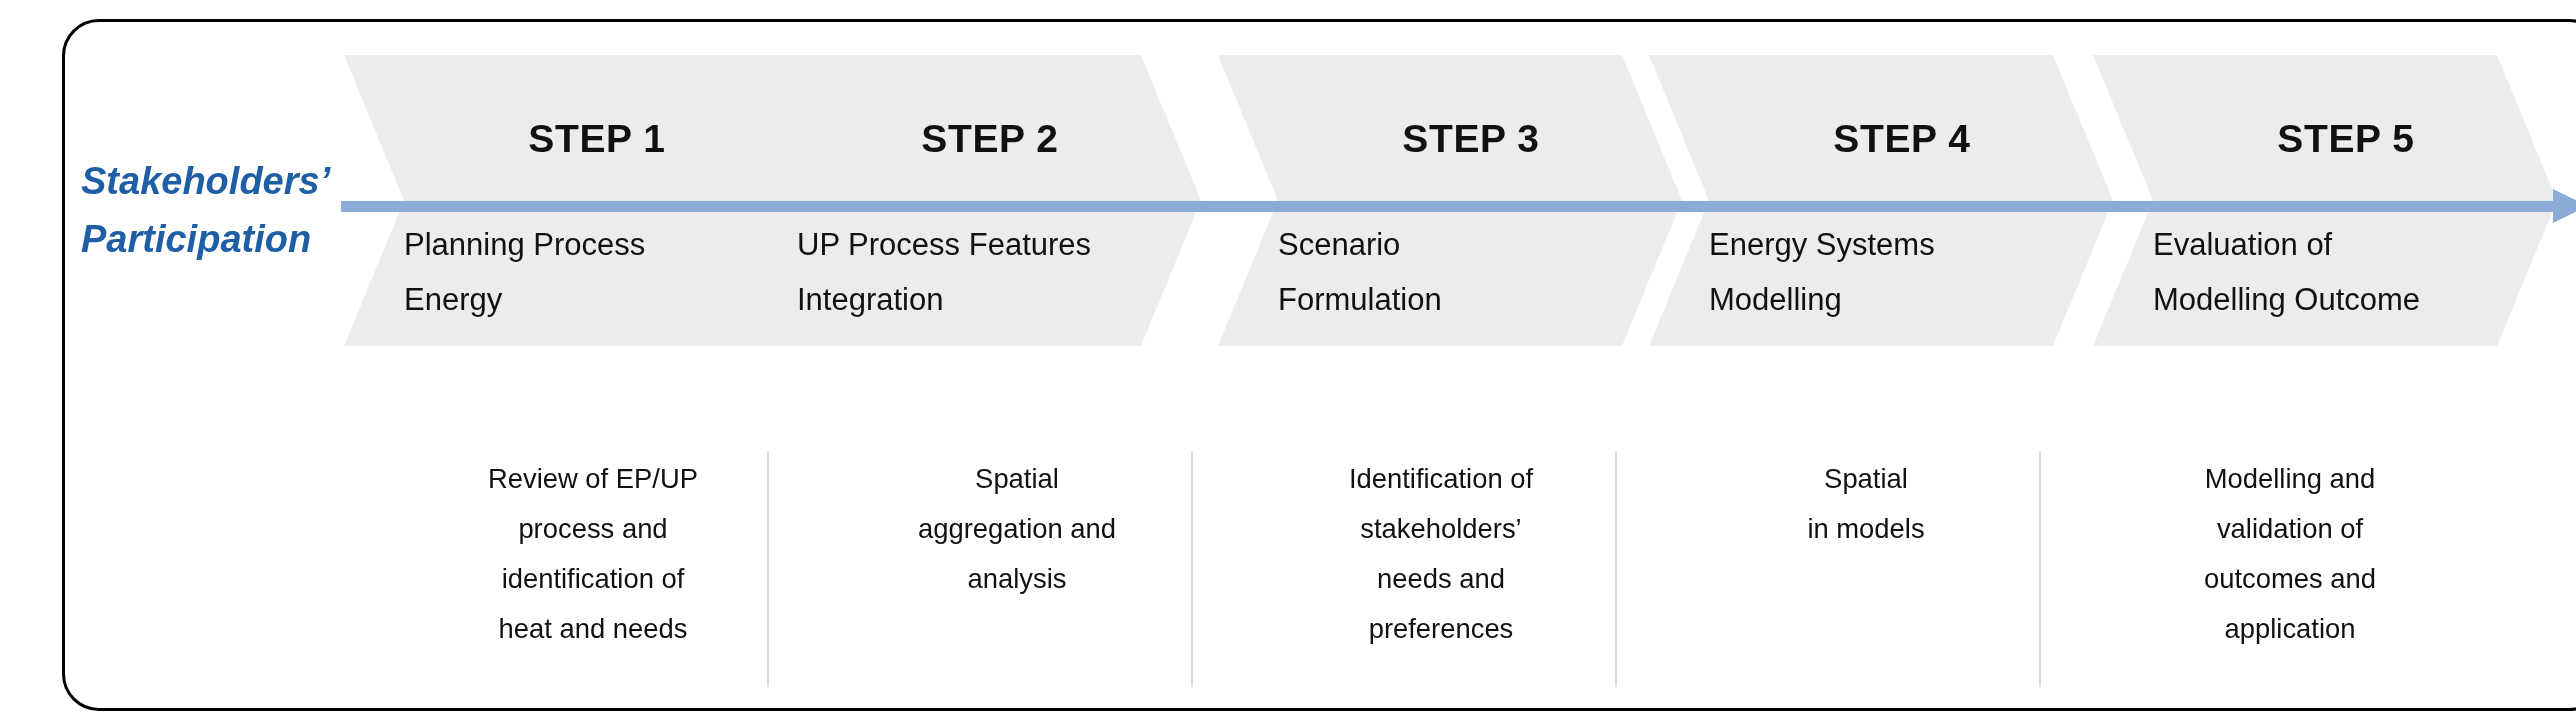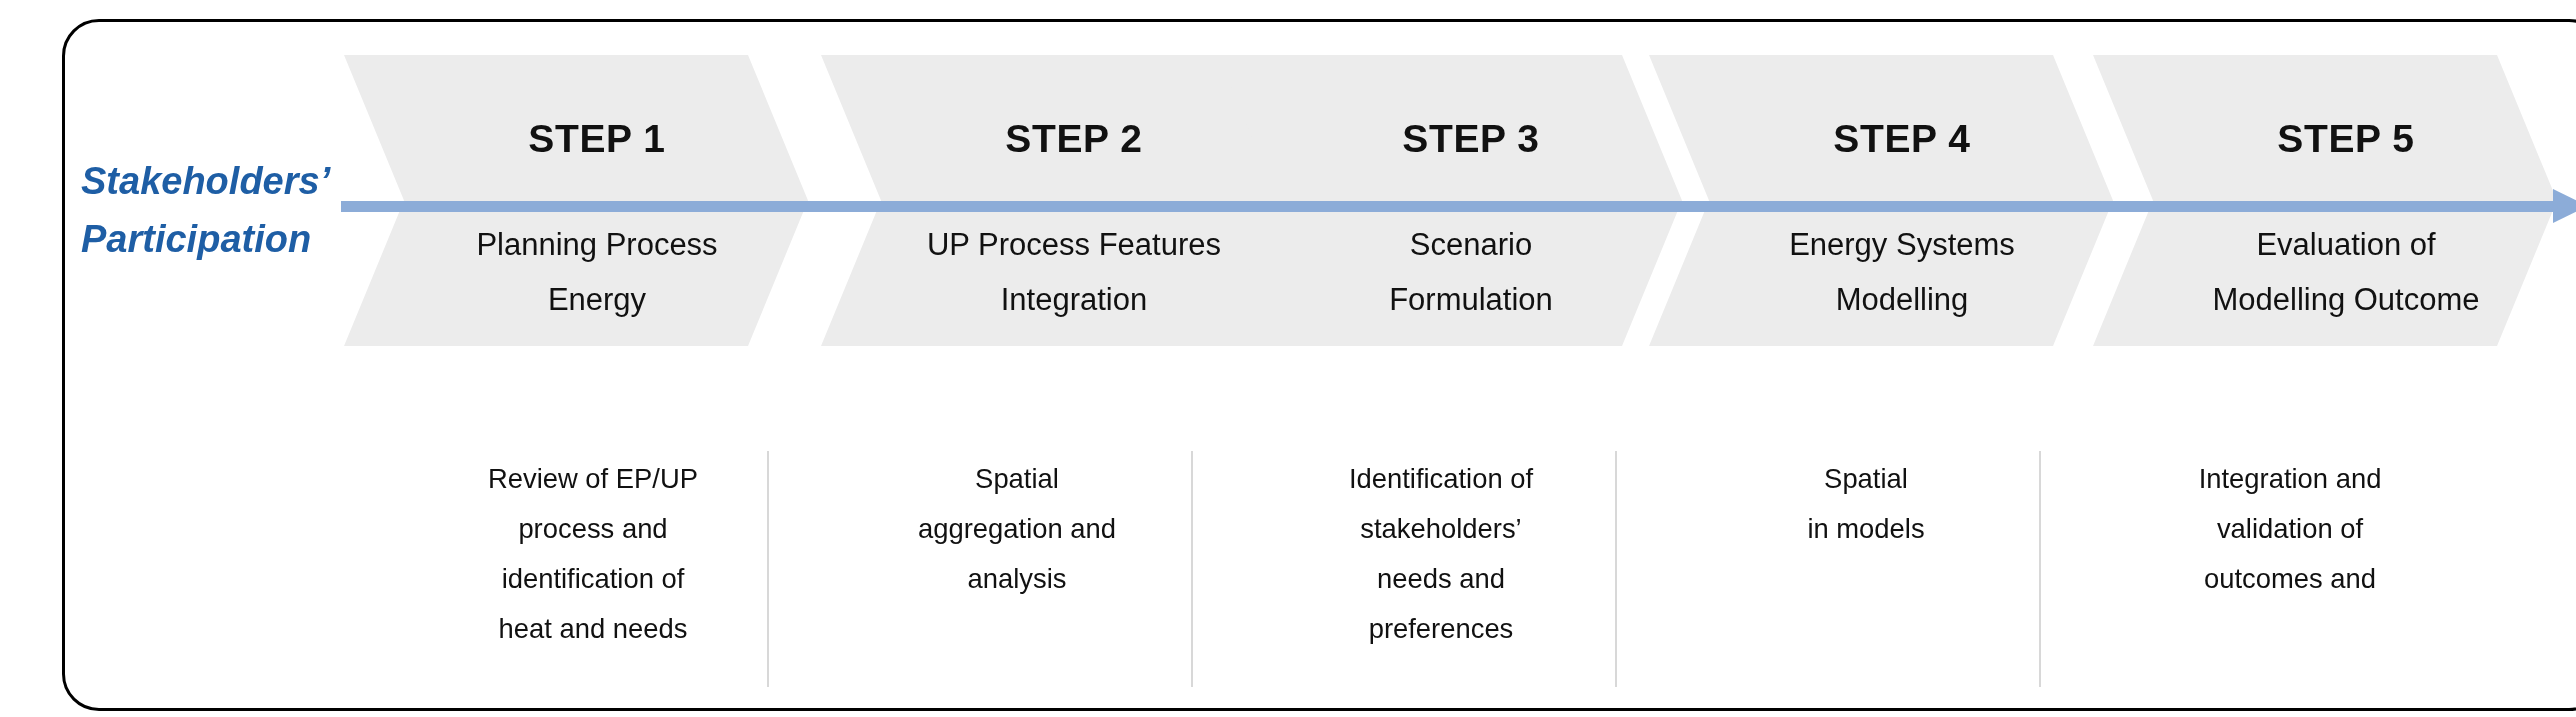--- a/index.html
+++ b/index.html
@@ -42,21 +42,21 @@
     text-align:center;
     font-size:39px;
     font-weight:bold;
     letter-spacing:0.6px;
     color:var(--step_text);
   }
   .chevron .step-subtitle{
     position:absolute;
     left:60px;right:18px;
     top:162px;
-    text-align:center;
+    text-align:left;
     font-size:31px;
     line-height:55px;
     color:var(--step_text);
   }
   .side-label{
     position:absolute;
     left:37px;top:152px;
     width:280px;
     font-size:38px;
     line-height:58px;
@@ -101,21 +101,21 @@
 <div class="canvas">
   <div class="frame"></div>
 
   <div class="chevron" style="left:300px">
     <div class="step-title">STEP 1</div>
     <div class="step-subtitle">
       <span>Planning Process</span><br>
       <span>Energy</span>
     </div>
   </div>
-  <div class="chevron" style="left:777px">
+  <div class="chevron" style="left:693px">
     <div class="step-title">STEP 2</div>
     <div class="step-subtitle">
       <span>UP Process Features</span><br>
       <span>Integration</span>
     </div>
   </div>
   <div class="chevron" style="left:1174px">
     <div class="step-title">STEP 3</div>
     <div class="step-subtitle">
       <span>Scenario</span><br>
@@ -165,18 +165,19 @@
     <span>Identification of</span>
     <span>stakeholders’</span>
     <span>needs and</span>
     <span>preferences</span>
   </div>
   <div class="description" style="left:1655px">
     <span>Spatial</span>
     <span>in models</span>
   </div>
   <div class="description" style="left:2079px">
-    <span>Integration and</span>
+    <span>Modelling and</span>
     <span>validation of</span>
     <span>outcomes and</span>
+    <span>application</span>
   </div>
 </div>
 
 
 </body></html>

